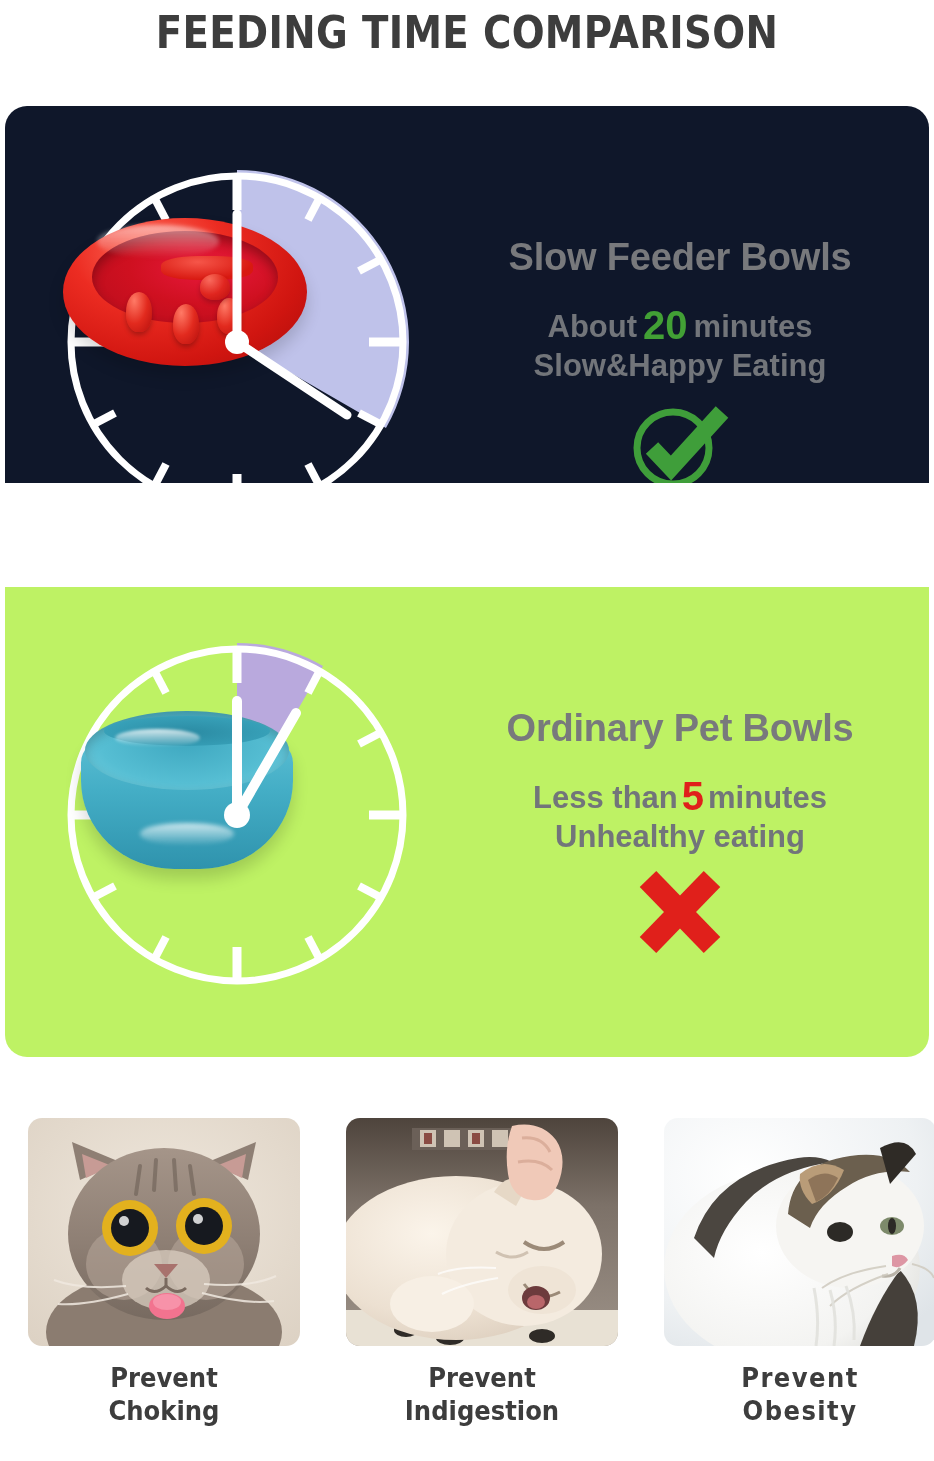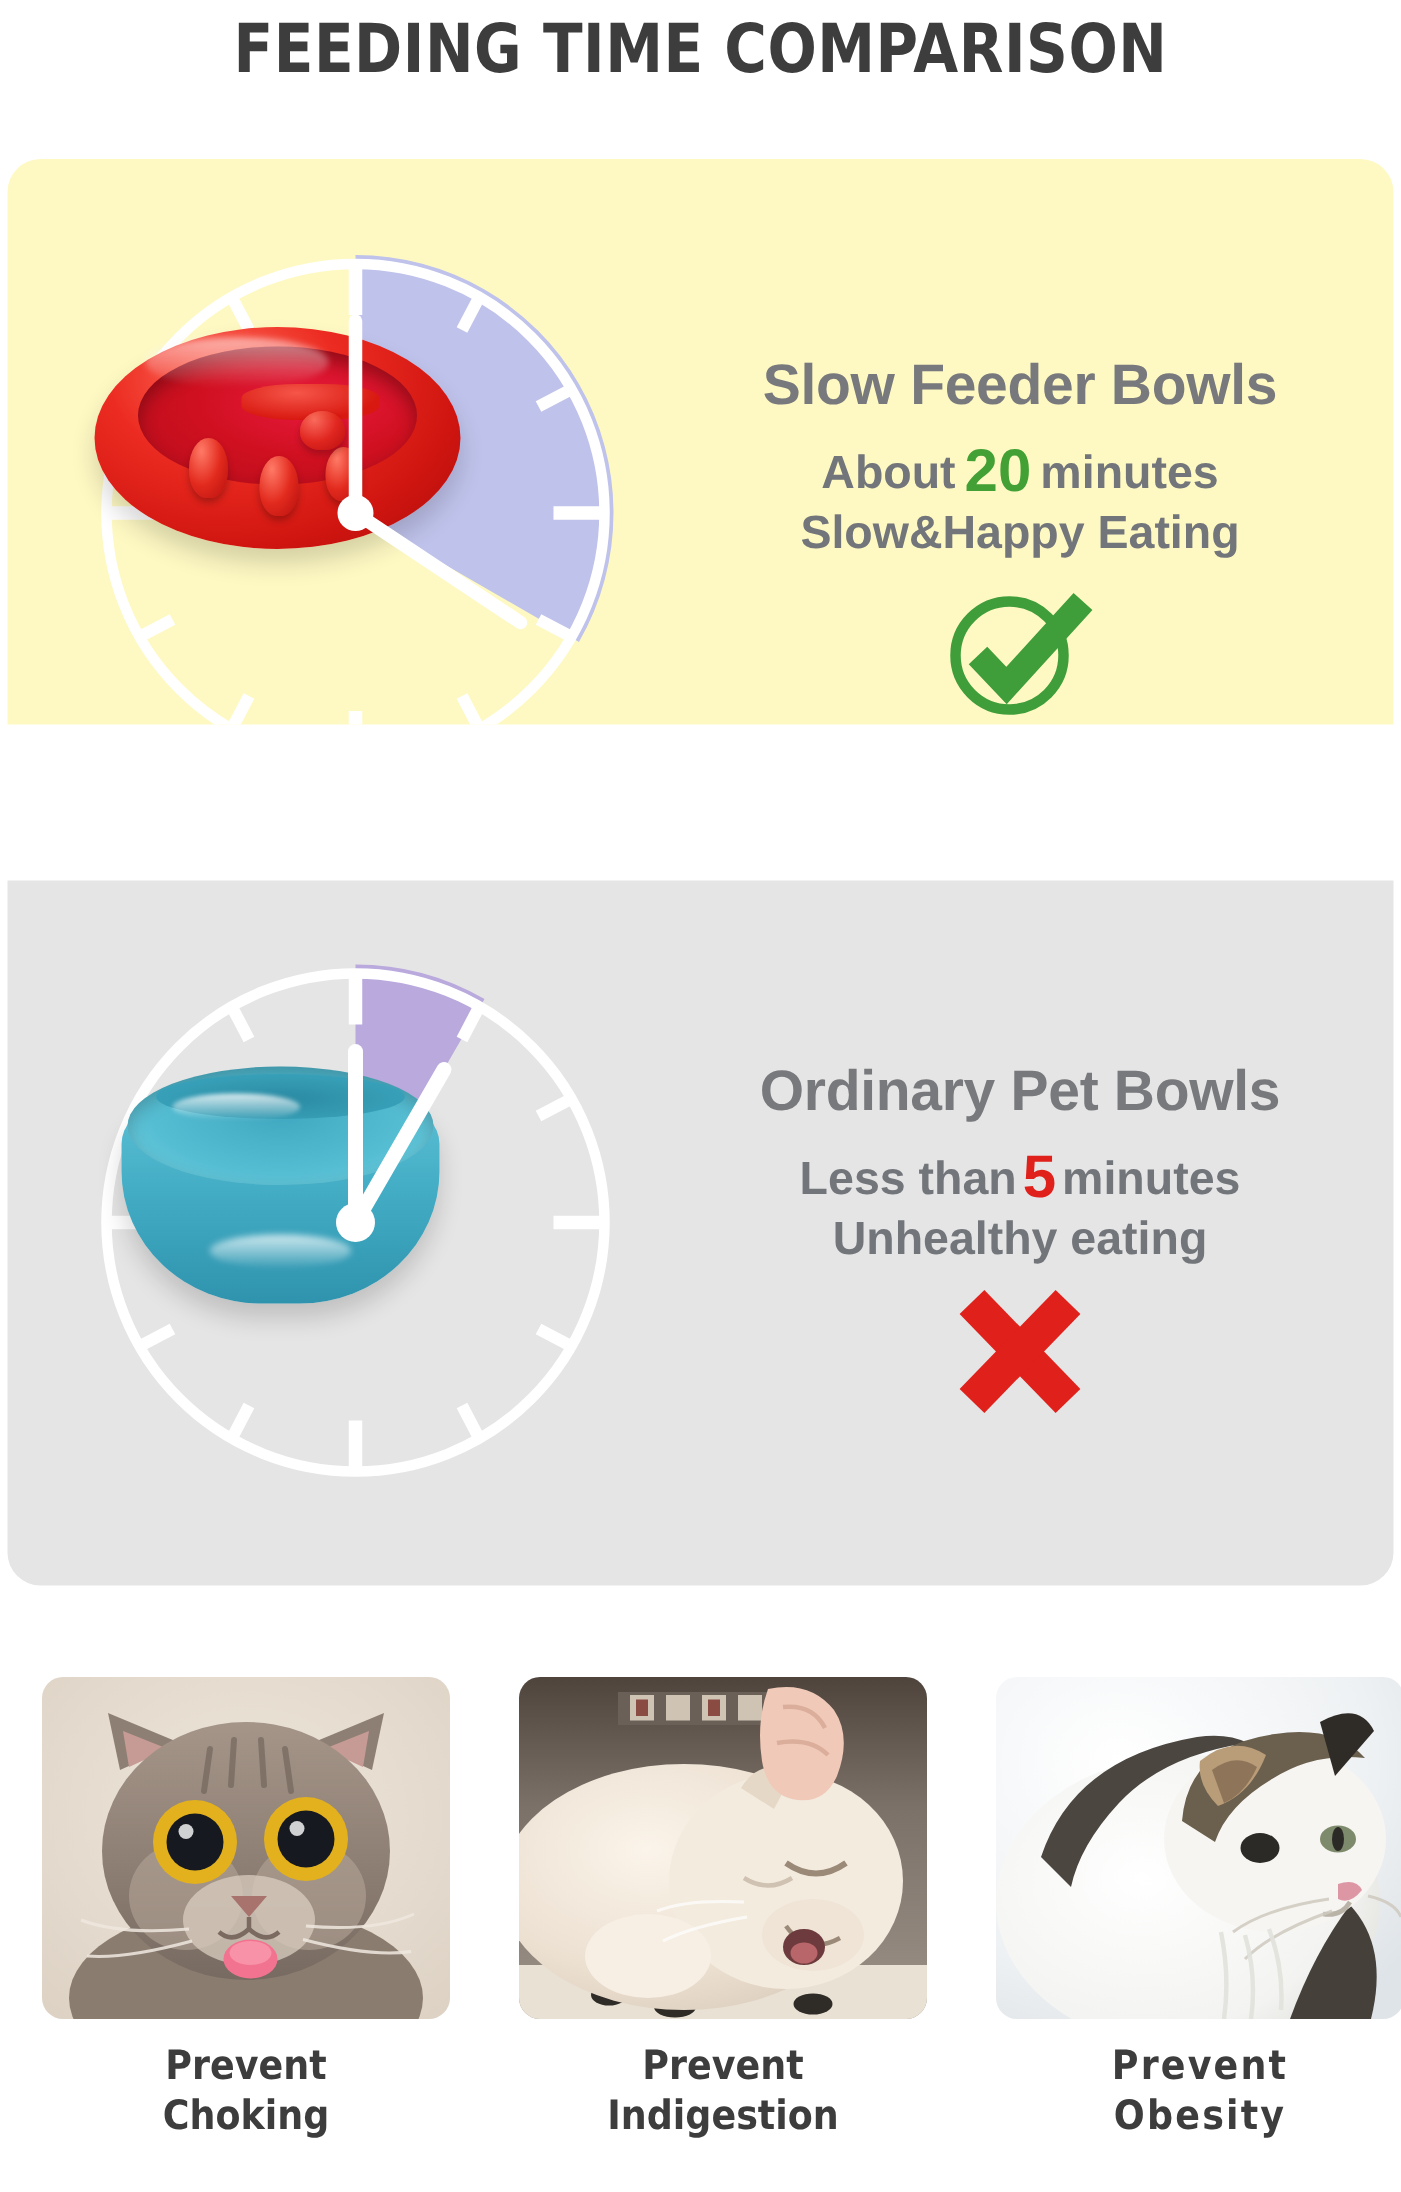--- a/index.html
+++ b/index.html
@@ -38,27 +38,27 @@
   
   .panel {
     position: absolute;
     left: 5px;
     width: 924px;
     overflow: hidden;
   }
   .panel-slow {
     top: 106px;
     height: 377px;
-    background: #fef9c3;
+    background: #0f172a;
     border-radius: 22px 22px 0 0;
   }
   .panel-ordinary {
     top: 587px;
     height: 470px;
-    background: #e5e5e5;
+    background: #bef264;
     border-radius: 0 0 22px 22px;
   }
 
   .panel-inner {
     position: relative;
     width: 100%;
     height: 100%;
   }
 
   
@@ -189,21 +189,21 @@
   .text-ord  { top: 120px; }
 
   .head-line {
     font-size: 38px;
     font-weight: bold;
     color: #78797c;
     letter-spacing: -0.2px;
     white-space: nowrap;
   }
   .sub-line {
-    margin-top: 13px;
+    margin-top: 24px;
     font-size: 31px;
     font-weight: bold;
     color: #72757a;
     white-space: nowrap;
   }
   .sub-line .num-green {
     color: #42a035;
     font-size: 40px;
     font-weight: bold;
     padding: 0 6px;

